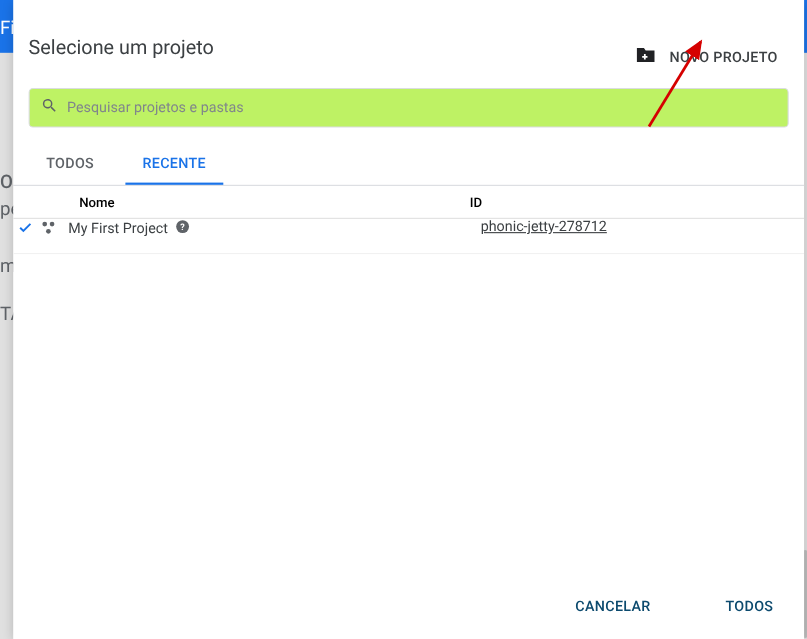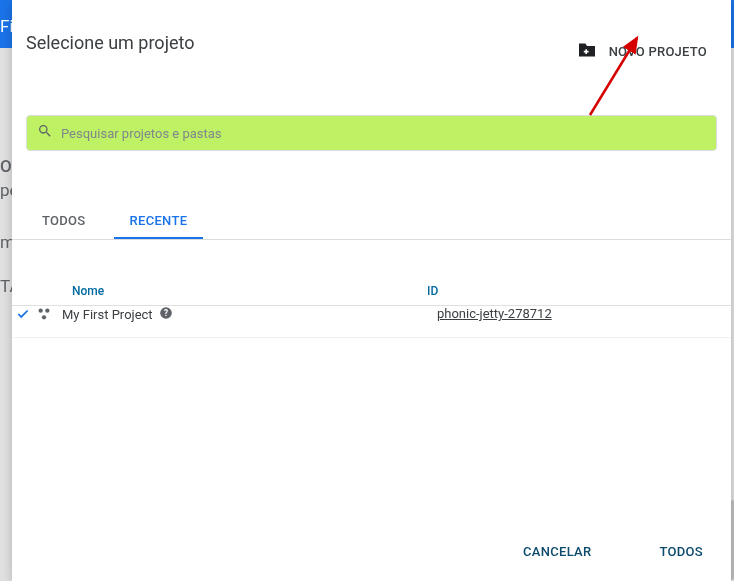--- a/index.html
+++ b/index.html
@@ -2,21 +2,21 @@
 <html><head>
 <meta charset="utf-8">
 <style>
   * { box-sizing: border-box; margin: 0; padding: 0; font-family: Roboto, Arial, sans-serif; }
   body { width: 734px; height: 581px; background: #e0e0e0; position: relative; overflow: hidden; }
   .bg-bar { position: absolute; top: 0; left: 0; right: 0; height: 48px; background: #1a73e8; }
   .bg-text { position: absolute; color: #5f6368; font-size: 17px; }
   .dialog {
     position: absolute; top: 0; left: 12px; right: 3px; bottom: 0;
     background: #fff; box-shadow: 0 2px 10px rgba(0,0,0,0.2);
-    display: flex; flex-direction: column; gap: 36px;
+    display: flex; flex-direction: column;
   }
   .dialog-header {
     display: flex; align-items: center; justify-content: space-between;
     padding: 24px 24px 18px 14px;
   }
   .dialog-title { font-size: 18px; color: #3c4043; font-weight: 400; }
   .new-proj {
     display: inline-flex; align-items: center; gap: 12px;
     font-size: 13px; font-weight: 500; color: #3c4043; letter-spacing: 0.25px;
     cursor: pointer; background: none; border: none; margin-top: 18px;
@@ -37,21 +37,21 @@
   .tabs { display: flex; padding: 0 14px; border-bottom: 1px solid #dadce0; }
   .tab {
     padding: 0 16px; height: 36px; display: flex; align-items: center;
     font-size: 13px; font-weight: 500; color: #5f6368; letter-spacing: 0.3px;
     cursor: pointer; border-bottom: 2px solid transparent; margin-right: 12px;
   }
   .tab.active { color: #1a73e8; border-bottom-color: #1a73e8; }
   .table { flex: 1; overflow: auto; }
   .thead {
     display: flex; padding: 0 14px; height: 30px; align-items: center;
-    border-bottom: 1px solid #e0e0e0; font-size: 12px; color: #0369a1; font-weight: 500;
+    border-bottom: 1px solid #e0e0e0; font-size: 12px; color: #000000; font-weight: 500;
   }
   .col-icons { width: 46px; flex: none; }
   .col-name { flex: 1; }
   .col-id { width: 290px; flex: none; }
   .trow {
     display: flex; padding: 0 4px; height: 32px; align-items: flex-start;
     border-bottom: 1px solid #f1f1f1; font-size: 13px; color: #3c4043; cursor: pointer; text-decoration: underline;
   }
   .trow .col-icons { display: flex; align-items: center; gap: 6px; }
   .check-icon { width: 14px; height: 14px; color: #1a73e8; }

